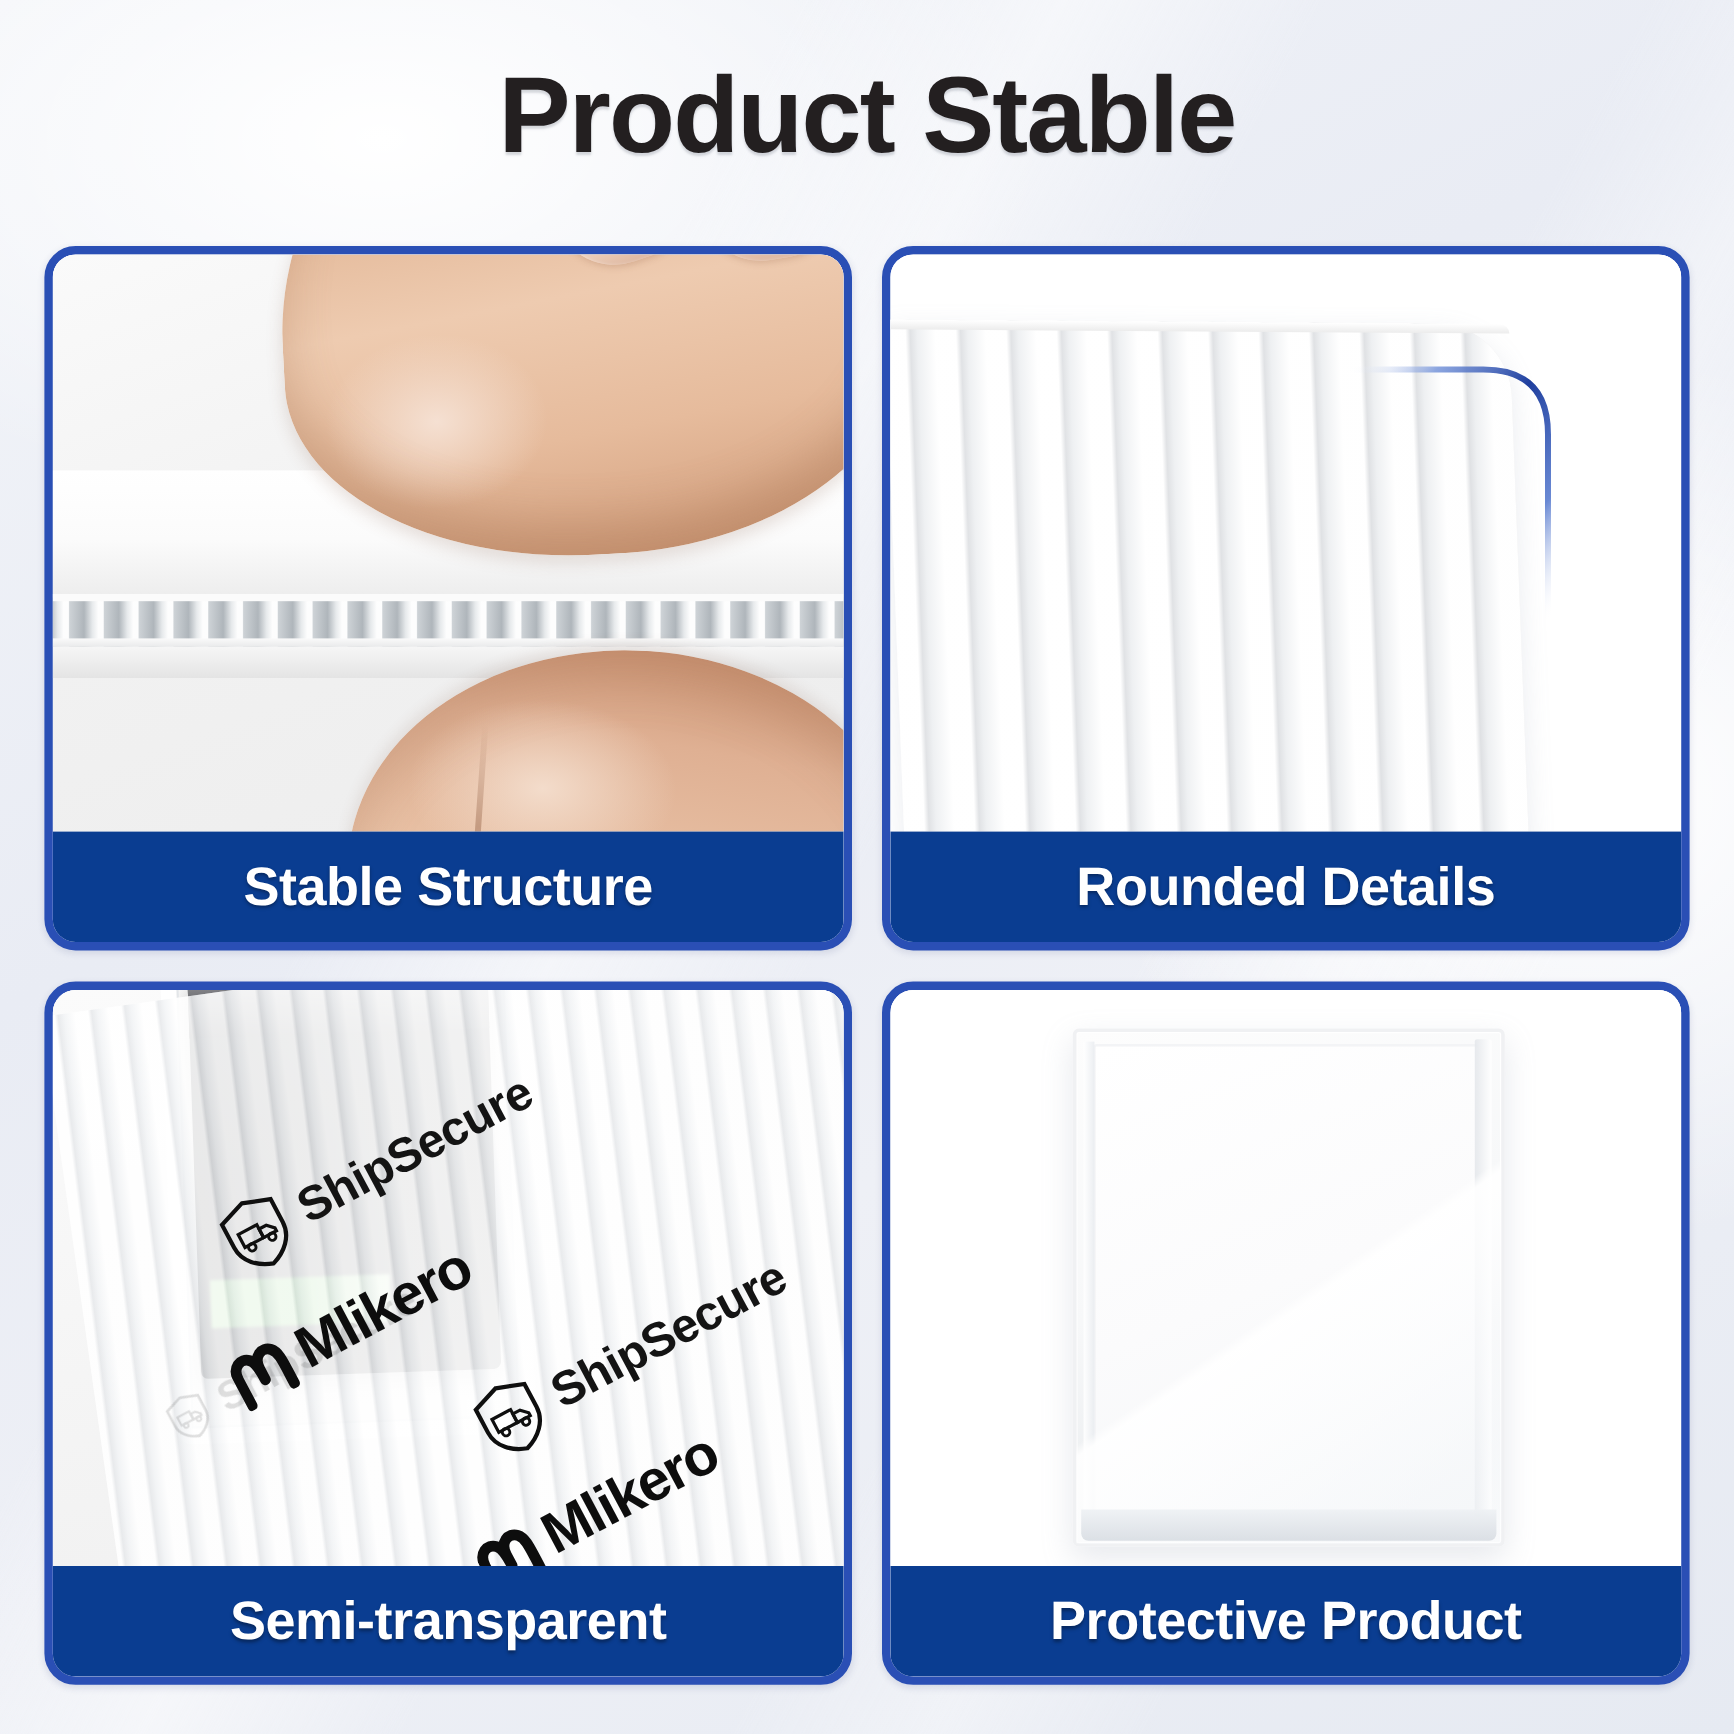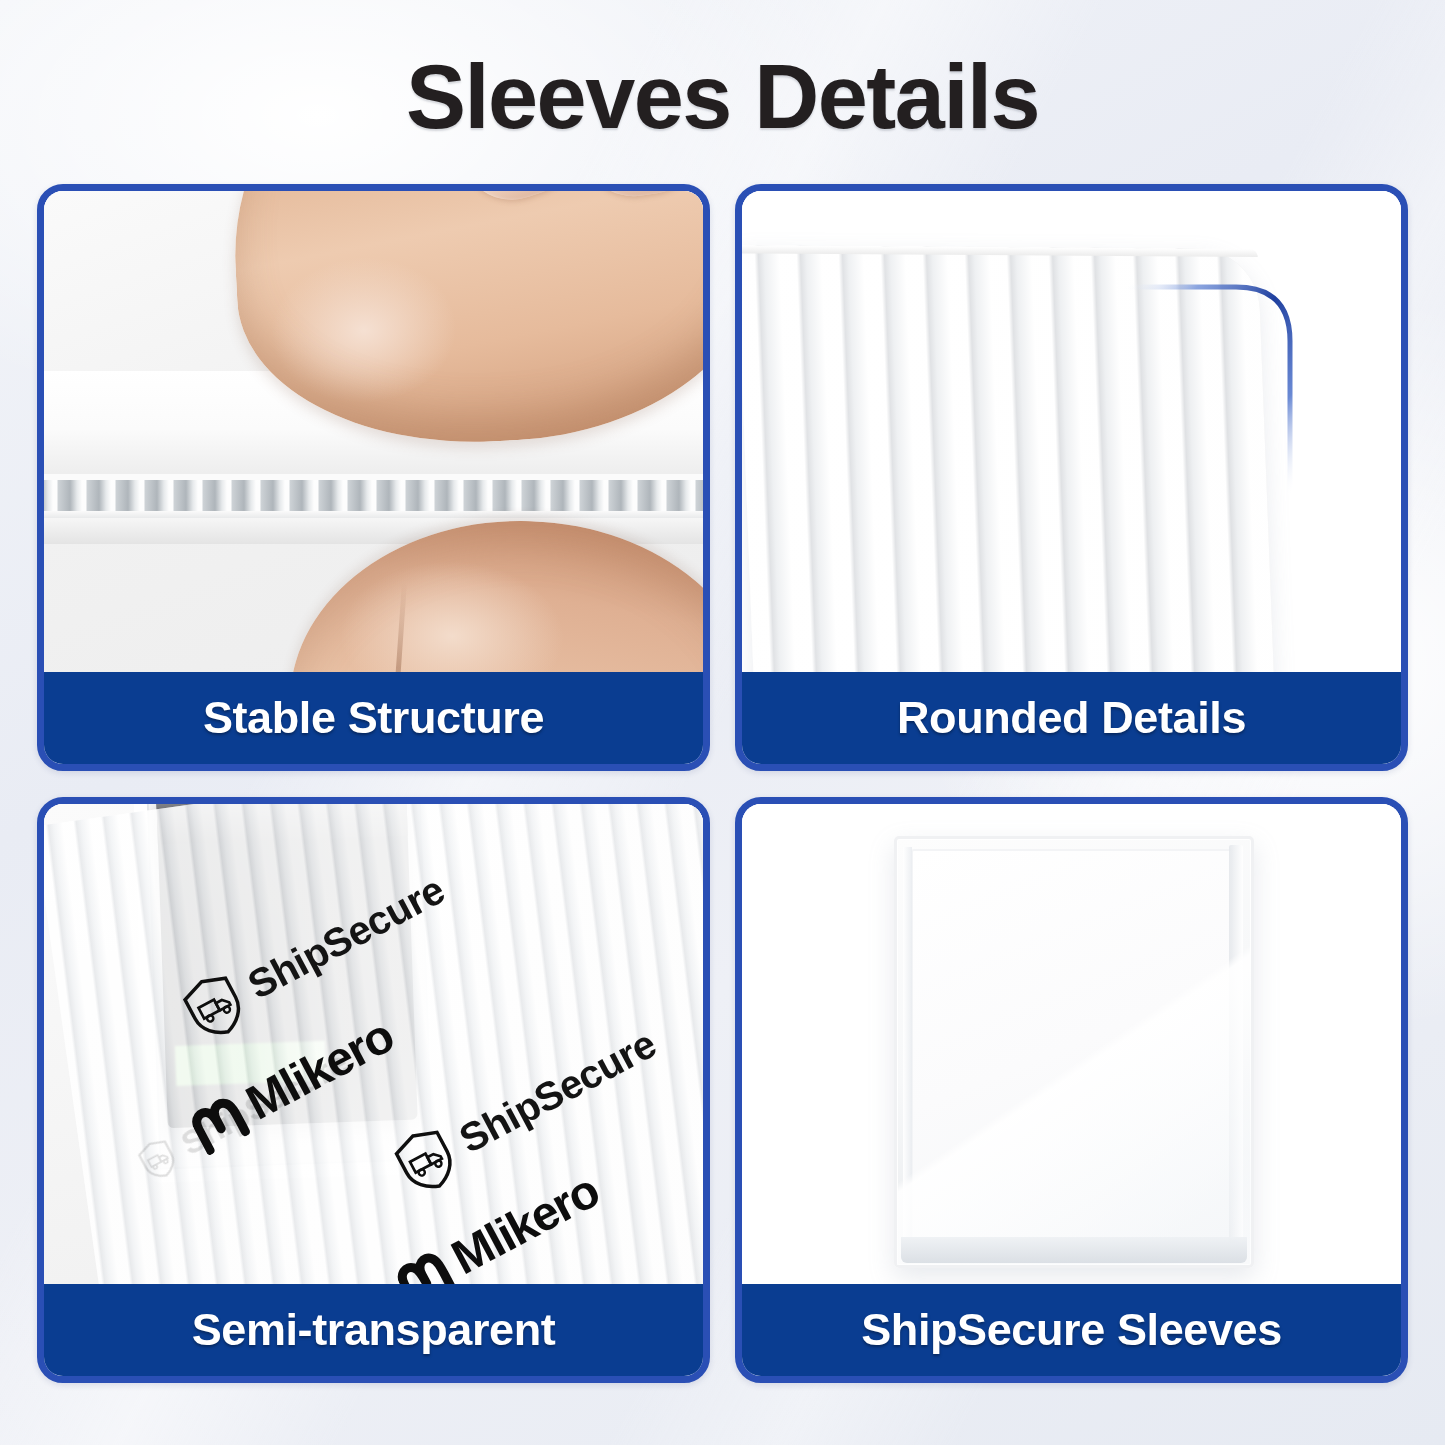--- a/index.html
+++ b/index.html
@@ -21,21 +21,21 @@
 
   .page{position:relative; width:1445px; height:1445px;}
 
   .title{
     position:absolute; left:0; right:0; top:46px; text-align:center;
     font-size:90px; font-weight:700; letter-spacing:-1.5px; color:#231f20;
     text-shadow:0 2px 2px rgba(120,125,140,.30);
     font-family:"Liberation Sans", sans-serif;
   }
 
-  .grid{position:absolute; left:37px; top:184px; width:1371px; height:1210px;
+  .grid{position:absolute; left:37px; top:205px; width:1371px; height:1210px;
         display:grid; grid-template-columns:673px 673px; grid-template-rows:587px 586px;
         gap:26px 25px;}
 
   .card{position:relative; border:7px solid #2a4fb5; border-radius:26px;
         background:#fdfdfd; overflow:hidden;
         box-shadow:0 2px 6px rgba(40,60,120,.14);}
   .photo{position:absolute; left:0; right:0; top:0; bottom:92px; overflow:hidden;
          background:#f4f4f4;}
   .label{position:absolute; left:0; right:0; bottom:0; height:92px; background:#0a3d91;
          color:#fff; display:flex; align-items:center; justify-content:center;
@@ -161,21 +161,21 @@
   .c4-bottom{position:absolute; left:4px; right:4px; bottom:2px; height:26px;
     background:linear-gradient(180deg,rgba(238,241,244,.9),rgba(214,219,225,.85));
     border-radius:0 0 6px 6px;}
 </style>
 </head>
 <body>
 
 <div class="page">
   <div class="bg-sheen"></div>
 
-  <div class="title">Sleeves Details</div>
+  <div class="title">Product Stable</div>
 
   <div class="grid">
 
     <div class="card">
       <div class="photo">
         <div class="c1-bg"></div>
         <div class="c1-sheet-top"></div>
         <div class="c1-core">
           <div class="c1-flutes"></div>
           <div class="c1-core-top"></div>
@@ -289,17 +289,17 @@
       <div class="photo">
         <div class="c4-bg"></div>
         <div class="c4-sleeve">
           <div class="c4-inner"></div>
           <div class="c4-leftedge"></div>
           <div class="c4-rightedge"></div>
           <div class="c4-gloss"></div>
           <div class="c4-bottom"></div>
         </div>
       </div>
-      <div class="label">ShipSecure Sleeves</div>
+      <div class="label">Protective Product</div>
     </div>
 
   </div>
 </div>
 
 </body></html>

